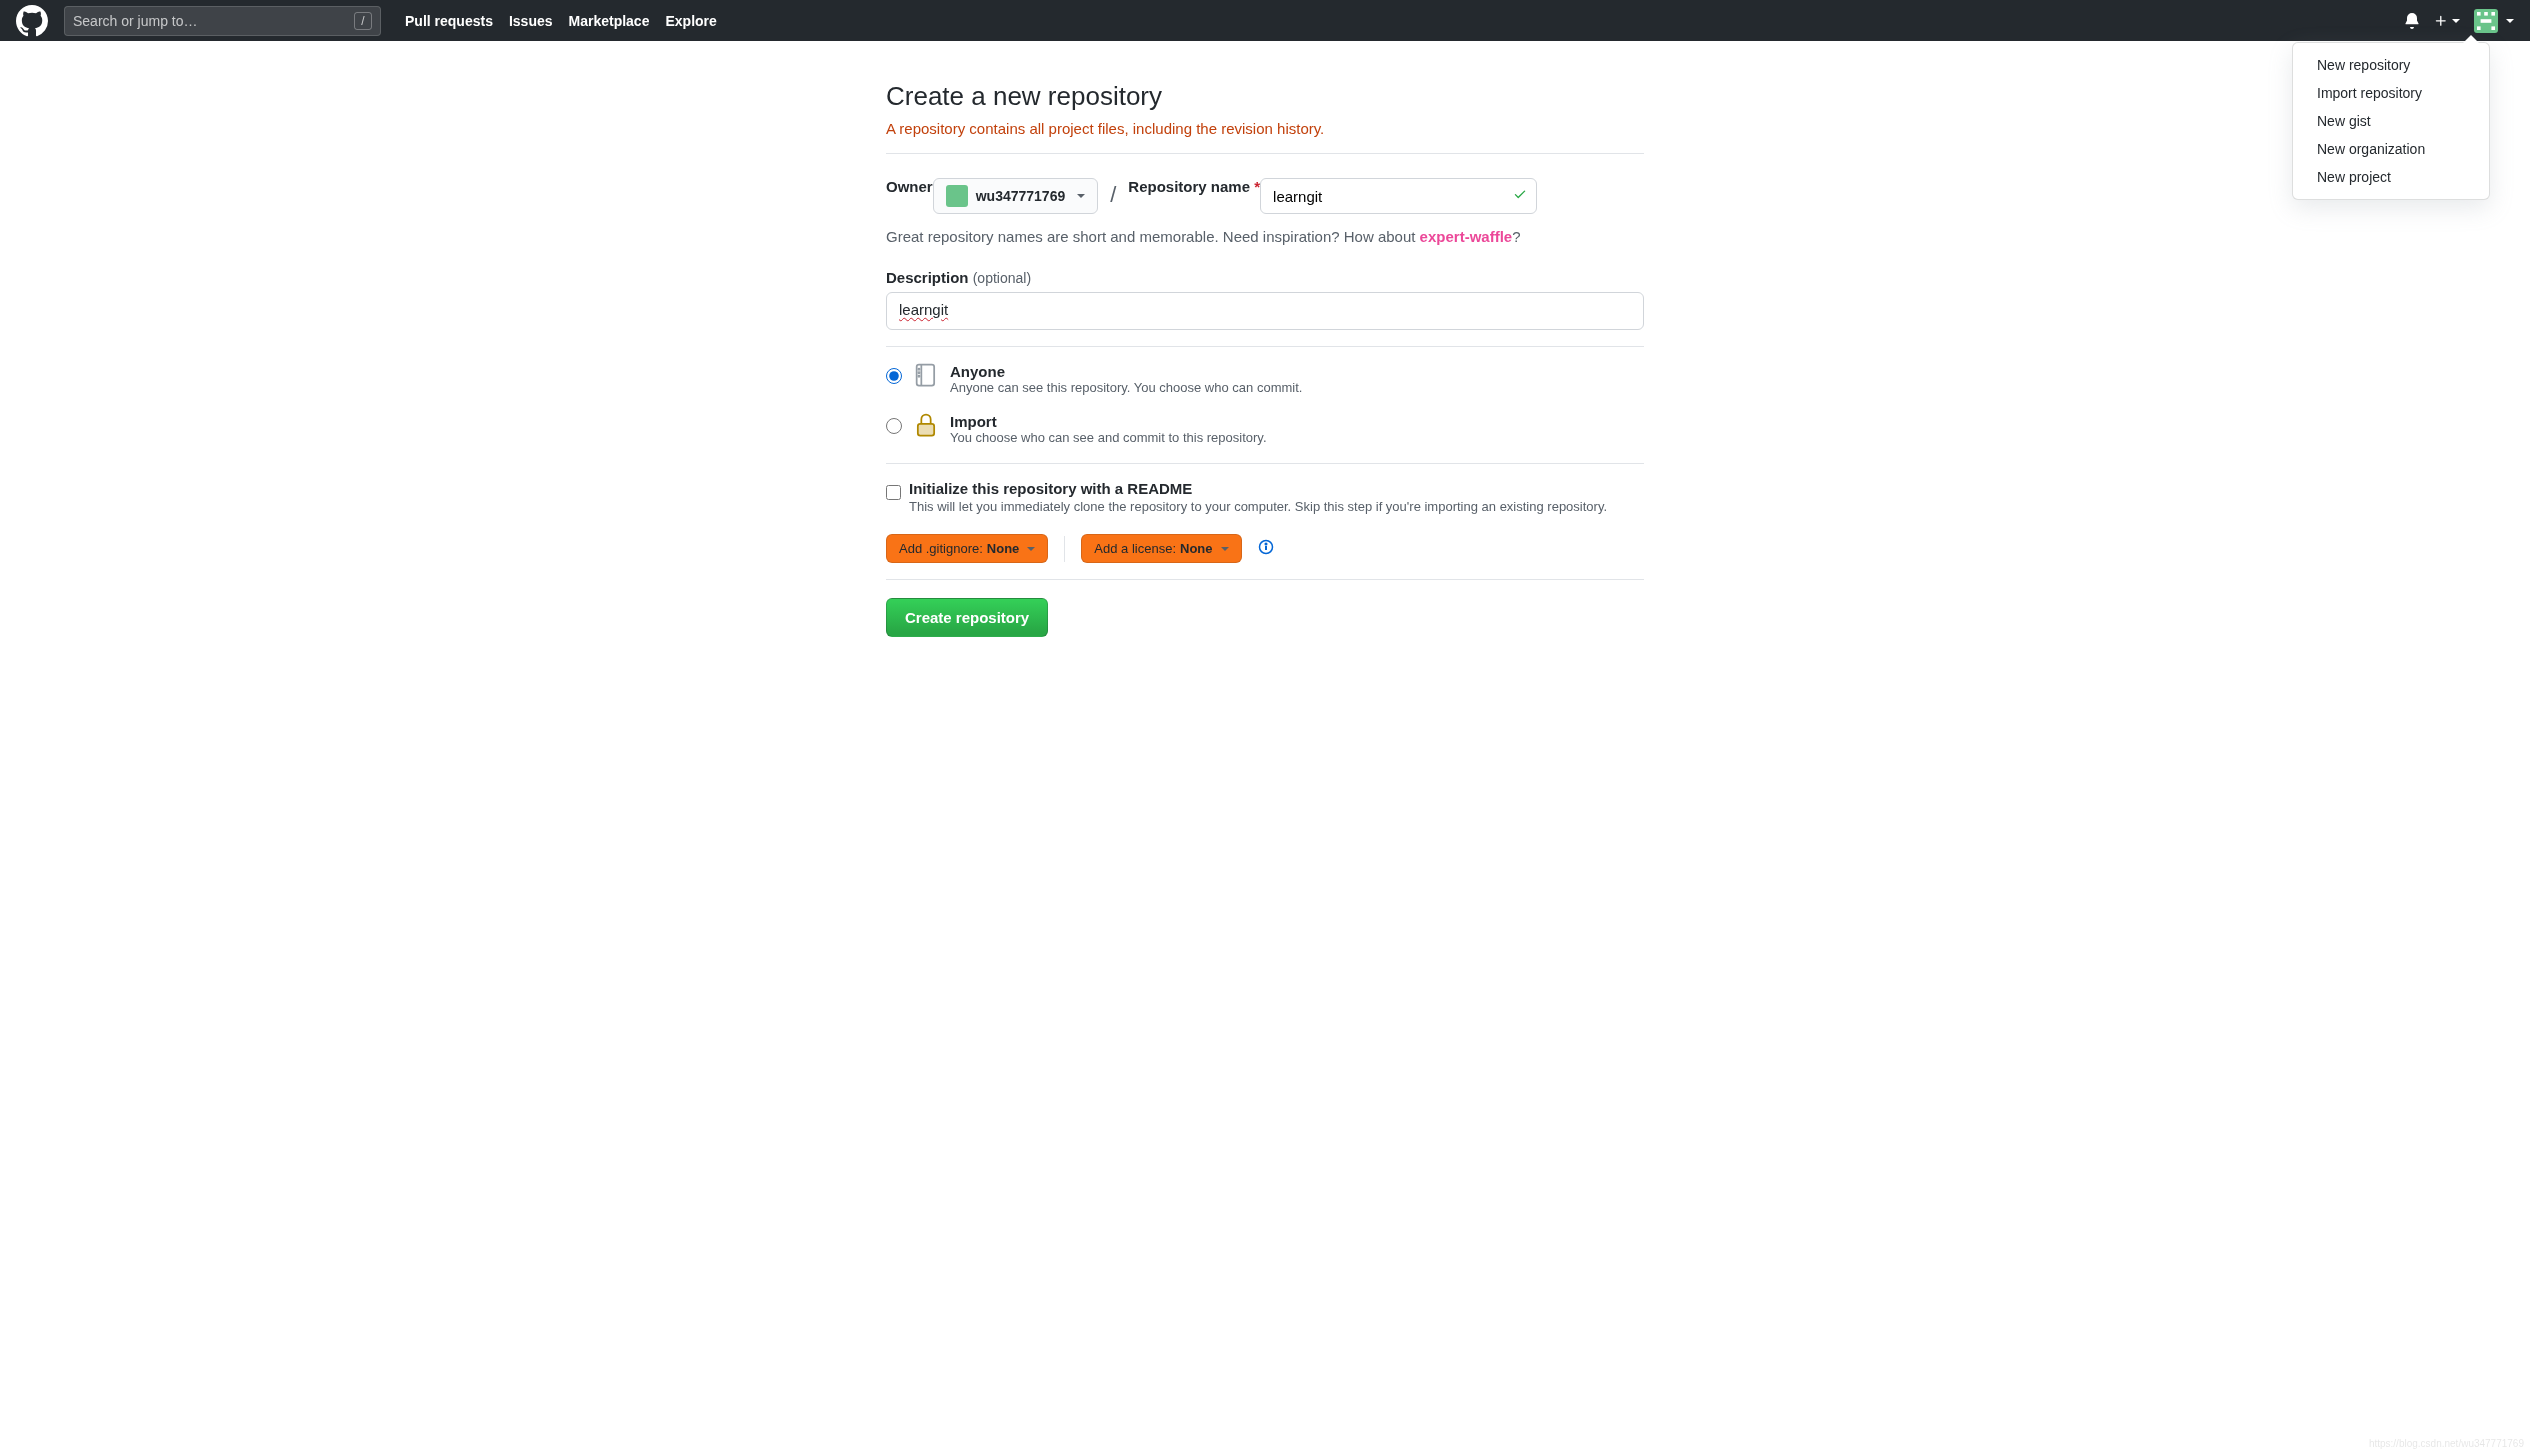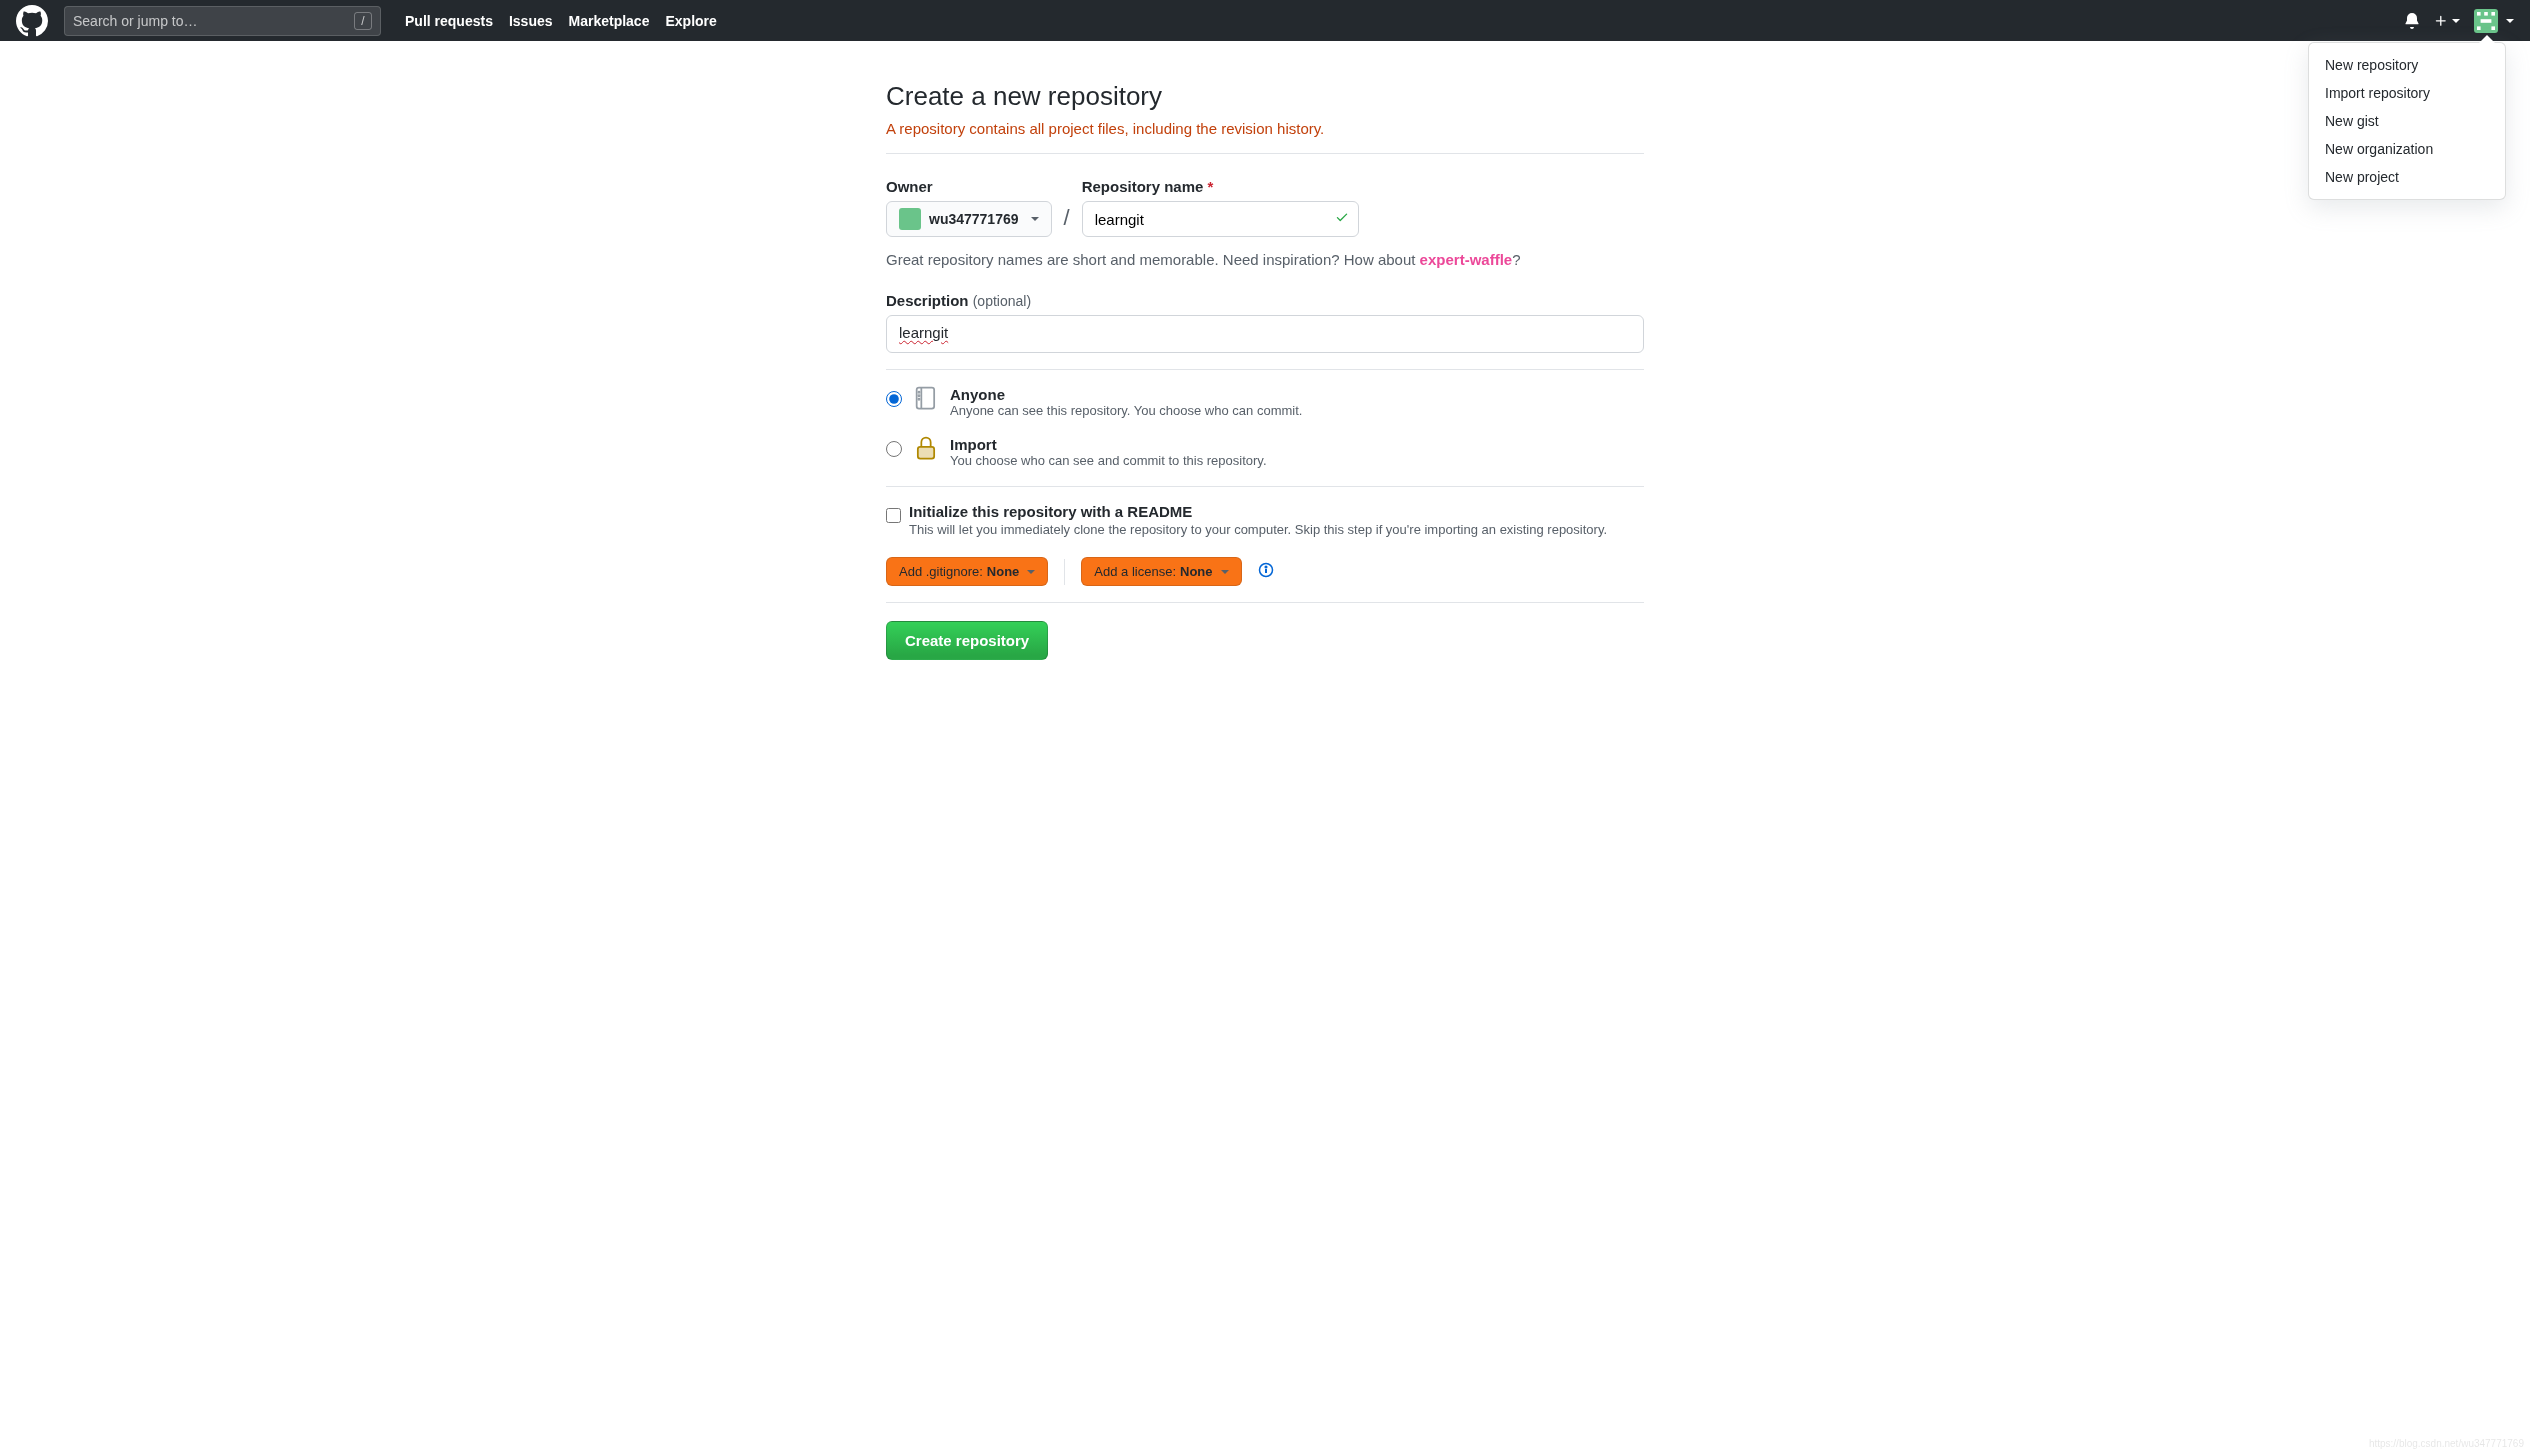--- a/index.html
+++ b/index.html
@@ -107,27 +107,27 @@
       border-left: 4px solid transparent;
       border-right: 4px solid transparent;
       border-top: 4px solid #fff;
       display: inline-block;
       margin-left: 4px;
     }
     
     .dropdown-menu {
       position: absolute;
       top: 42px;
-      right: 24px;
+      right: 40px;
       background: #fff;
       border: 1px solid rgba(27,31,35,0.15);
       border-radius: 6px;
       box-shadow: 0 8px 24px rgba(140,149,159,0.2);
       width: 198px;
-      padding: 8px 0;
+      padding: 8px 8px;
       z-index: 100;
     }
     .dropdown-menu::before {
       content: "";
       position: absolute;
       top: -8px;
       right: 10px;
       border-left: 8px solid transparent;
       border-right: 8px solid transparent;
       border-bottom: 8px solid #fff;
@@ -169,21 +169,21 @@
       color: #cb2431;
     }
     .owner-repo-row {
       display: flex;
       align-items: flex-start;
       gap: 12px;
       margin-top: 24px;
     }
     .owner-col, .repo-col {
       display: flex;
-      flex-direction: column;
+      flex-direction: row;
     }
     .owner-select {
       background: #fafbfc;
       border: 1px solid #d1d5da;
       border-radius: 6px;
       padding: 6px 12px;
       display: flex;
       align-items: center;
       gap: 8px;
       font-weight: 600;

